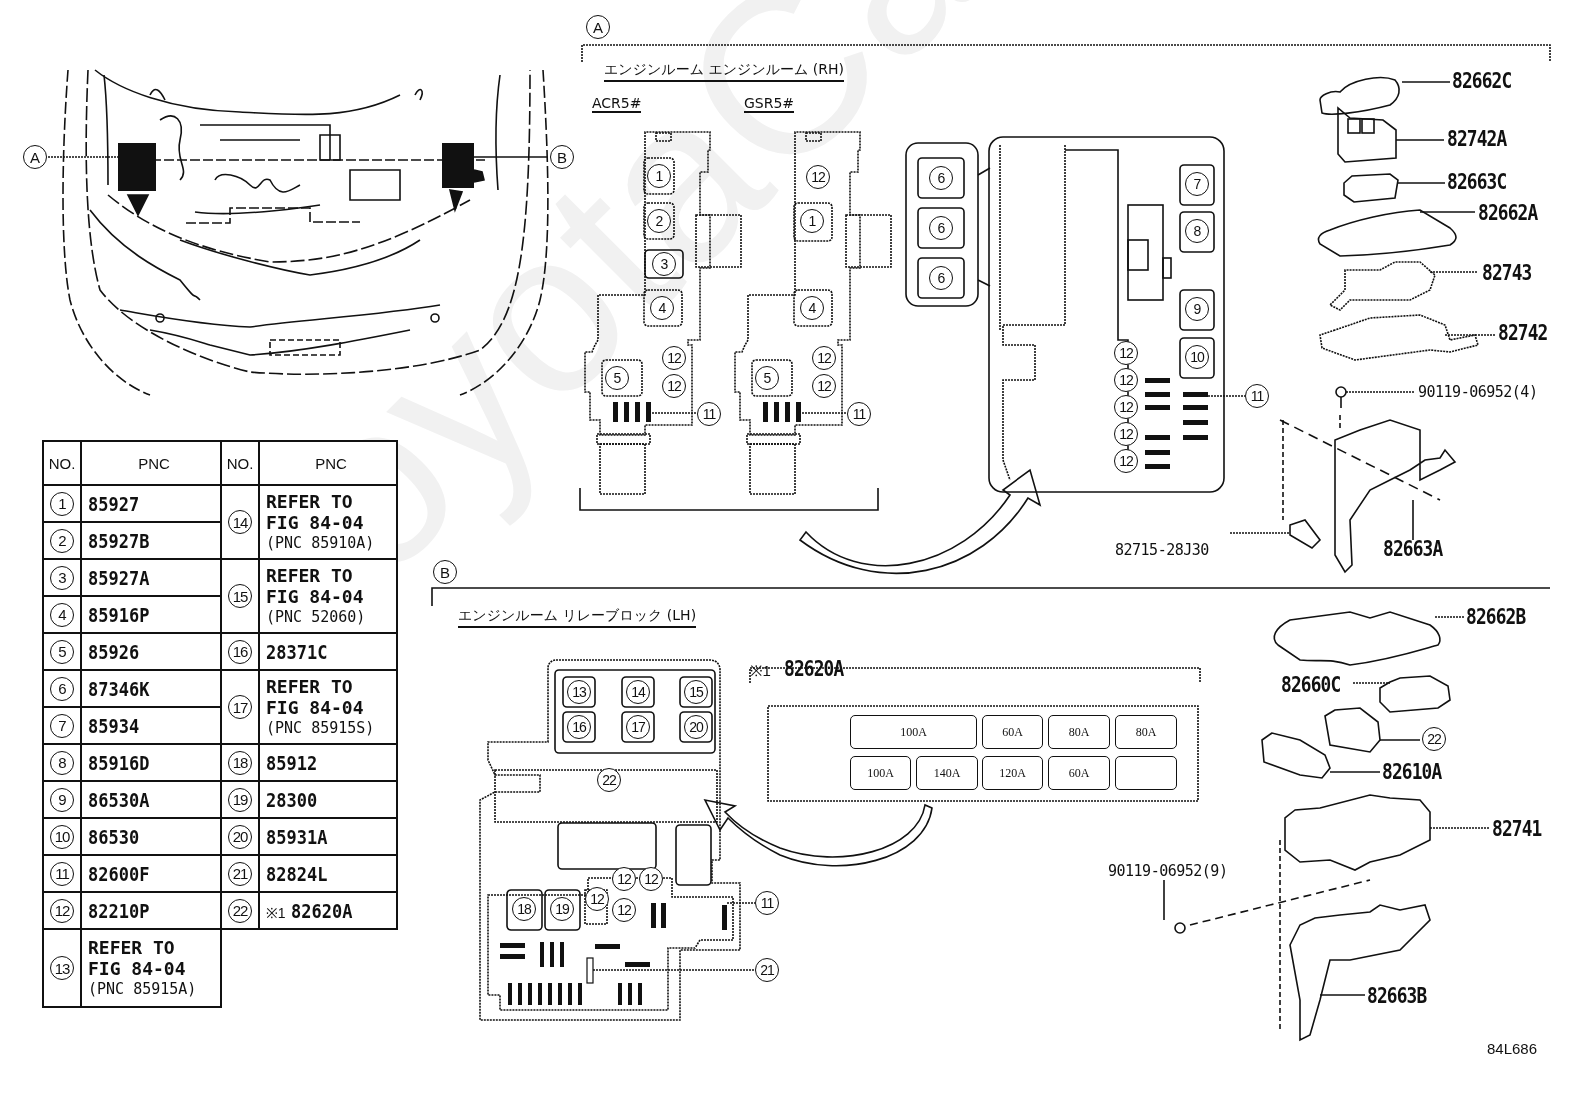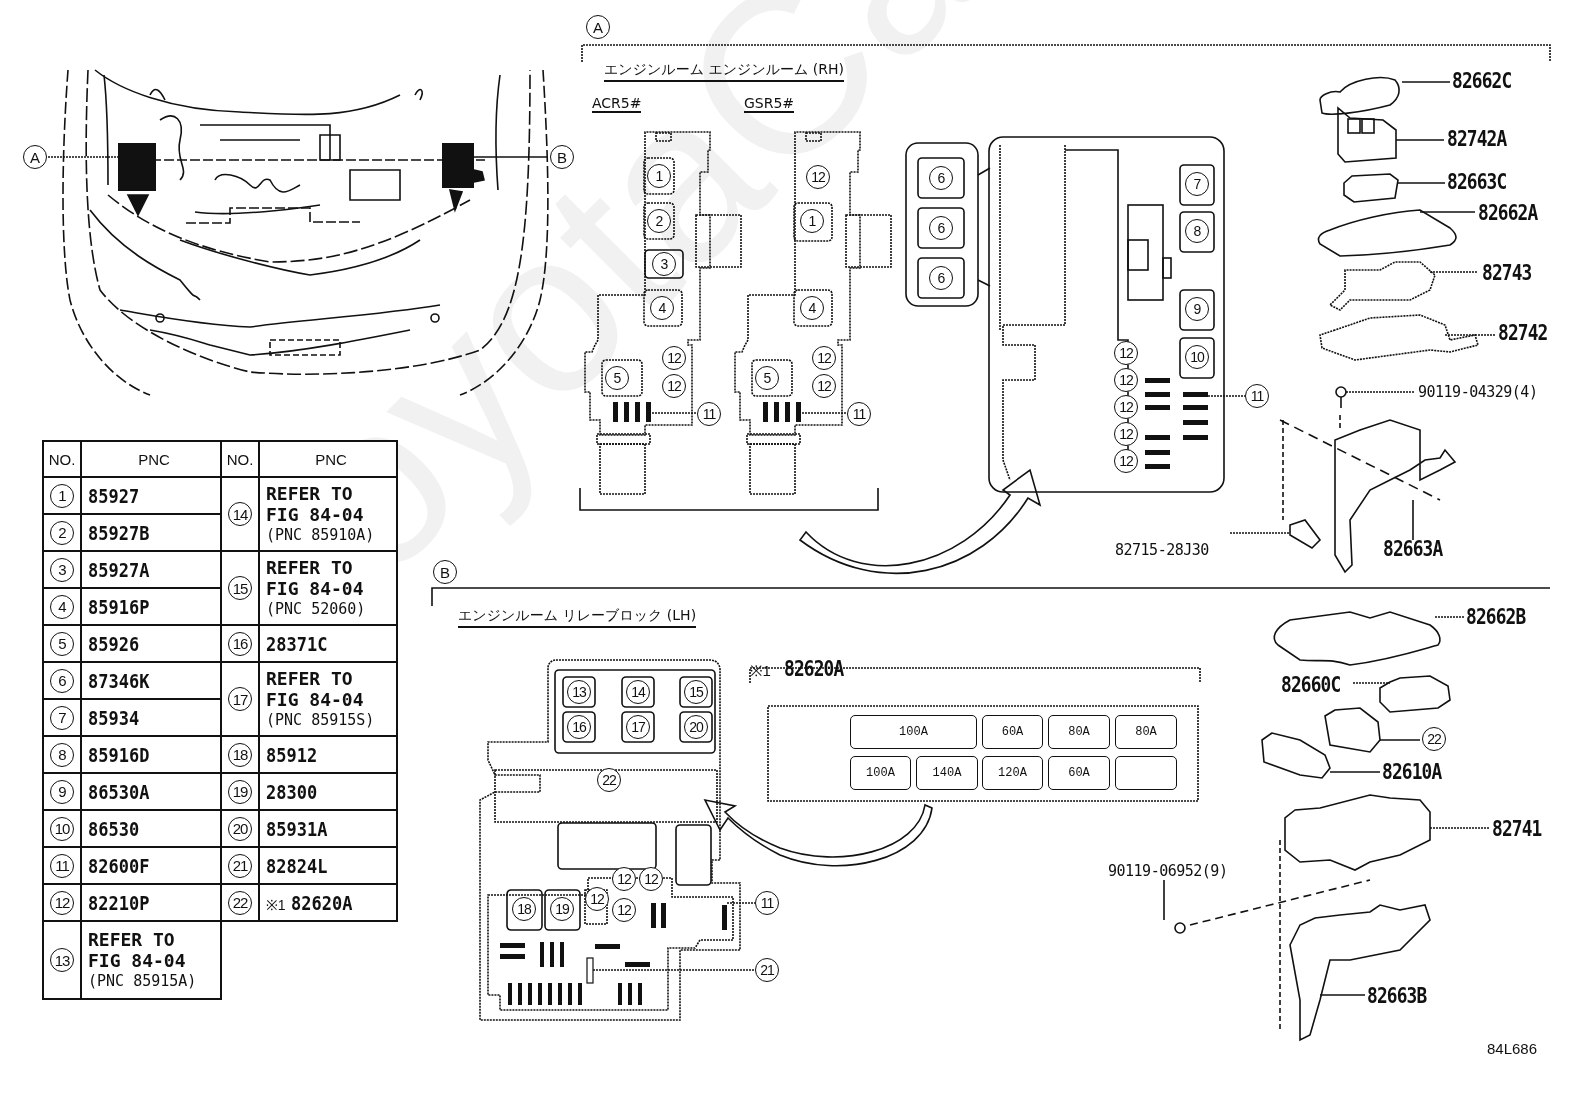--- a/index.html
+++ b/index.html
@@ -9,30 +9,30 @@
   .pn{position:absolute;font-family:"DejaVu Sans Mono",monospace;font-weight:bold;font-size:21px;letter-spacing:-1px;transform:scaleX(0.85);transform-origin:left center;white-space:nowrap;z-index:2;}
   .pnsm{position:absolute;font-family:"DejaVu Sans Mono",monospace;font-size:15px;letter-spacing:-0.5px;white-space:nowrap;z-index:2;}
   .jp{position:absolute;font-family:"DejaVu Sans",sans-serif;font-size:14px;border-bottom:2px solid #111;padding-bottom:1px;white-space:nowrap;z-index:2;}
   .sub{position:absolute;font-family:"DejaVu Sans",sans-serif;font-size:14px;border-bottom:2px solid #111;white-space:nowrap;z-index:2;}
   .circ{position:absolute;width:26px;height:26px;border:1.6px solid #111;border-radius:50%;box-sizing:border-box;font-family:"Liberation Sans",sans-serif;font-size:15px;display:flex;align-items:center;justify-content:center;background:#fff;z-index:3;letter-spacing:-1px;}
   .circ.sm{width:24px;height:24px;font-size:14px;}
   .sec{position:absolute;width:24px;height:24px;border:1.6px solid #111;border-radius:50%;box-sizing:border-box;font-family:"Liberation Sans",sans-serif;font-size:15px;display:flex;align-items:center;justify-content:center;background:#fff;z-index:3;}
   
   table.pnc{position:absolute;left:42px;top:440px;border-collapse:collapse;z-index:2;background:#fff;}
   table.pnc td,table.pnc th{border:2px solid #111;padding:0;height:37px;box-sizing:border-box;}
-  table.pnc th{font-family:"Liberation Sans",sans-serif;font-weight:normal;font-size:15px;height:36px;}
+  table.pnc th{font-family:"Liberation Sans",sans-serif;font-weight:normal;font-size:15px;height:44px;}
   .cno{width:38px;text-align:center;}
   .cpnc{width:140px;text-align:left;padding-left:6px !important;}
   .cno2{width:38px;text-align:center;}
   .cpnc2{width:138px;text-align:left;padding-left:6px !important;}
   .tc{display:inline-flex;width:24px;height:24px;border:1.5px solid #111;border-radius:50%;box-sizing:border-box;align-items:center;justify-content:center;font-family:"Liberation Sans",sans-serif;font-size:15px;letter-spacing:-1px;}
   .tv{font-family:"DejaVu Sans Mono",monospace;font-weight:bold;font-size:20px;display:inline-block;transform:scaleX(0.85);transform-origin:left center;}
   .ref{font-family:"DejaVu Sans Mono",monospace;font-size:15px;line-height:19px;white-space:nowrap;}
   .ref b{font-weight:bold;font-size:18px;}
-  .fuse{position:absolute;border:1.6px solid #111;border-radius:5px;box-sizing:border-box;font-family:Liberation Mono, monospace;font-size:12px;display:flex;align-items:center;justify-content:center;background:#fff;z-index:3;}
+  .fuse{position:absolute;border:1.6px solid #111;border-radius:5px;box-sizing:border-box;font-family:Liberation Serif, serif;font-size:12px;display:flex;align-items:center;justify-content:center;background:#fff;z-index:3;}
   .code{position:absolute;font-family:"Liberation Sans",sans-serif;font-size:15px;z-index:2;}
 </style>
 </head>
 <body>
 
 <div class="wm">ToyotaCarMac.ru</div>
 
 <svg class="layer" width="1592" height="1099" viewBox="0 0 1592 1099" fill="none" stroke="#111" stroke-width="1.6">
 
   <g>
@@ -287,21 +287,21 @@
 <div class="circ sm" style="left:1114px;top:422px;">12</div>
 <div class="circ sm" style="left:1114px;top:449px;">12</div>
 <div class="circ sm" style="left:1245px;top:384px;">11</div>
 
 <div class="pn" style="left:1452px;top:69px;">82662C</div>
 <div class="pn" style="left:1447px;top:127px;">82742A</div>
 <div class="pn" style="left:1447px;top:170px;">82663C</div>
 <div class="pn" style="left:1478px;top:201px;">82662A</div>
 <div class="pn" style="left:1482px;top:261px;">82743</div>
 <div class="pn" style="left:1498px;top:321px;">82742</div>
-<div class="pnsm" style="left:1418px;top:383px;">90119-04329(4)</div>
+<div class="pnsm" style="left:1418px;top:383px;">90119-06952(4)</div>
 <div class="pnsm" style="left:1115px;top:541px;">82715-28J30</div>
 <div class="pn" style="left:1383px;top:537px;">82663A</div>
 
 <div class="sec" style="left:433px;top:560px;">B</div>
 <div class="jp" style="left:458px;top:607px;">エンジンルーム リレーブロック (LH)</div>
 
 <div class="circ sm" style="left:567px;top:680px;">13</div>
 <div class="circ sm" style="left:626px;top:680px;">14</div>
 <div class="circ sm" style="left:684px;top:680px;">15</div>
 <div class="circ sm" style="left:567px;top:715px;">16</div>

